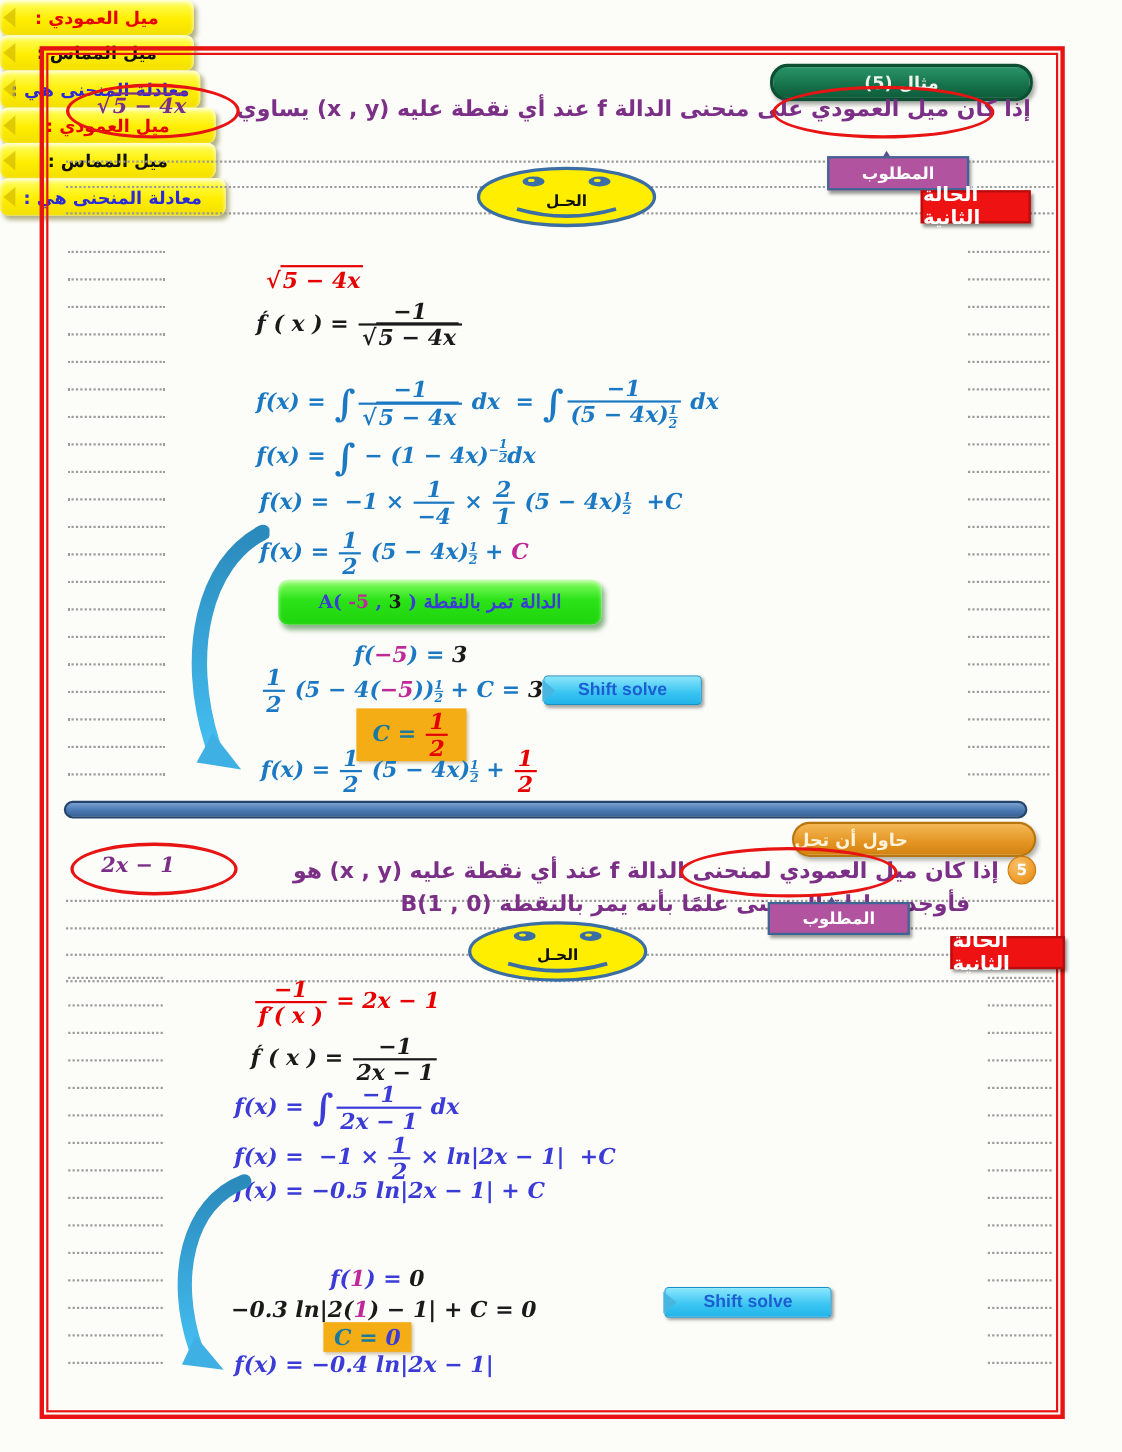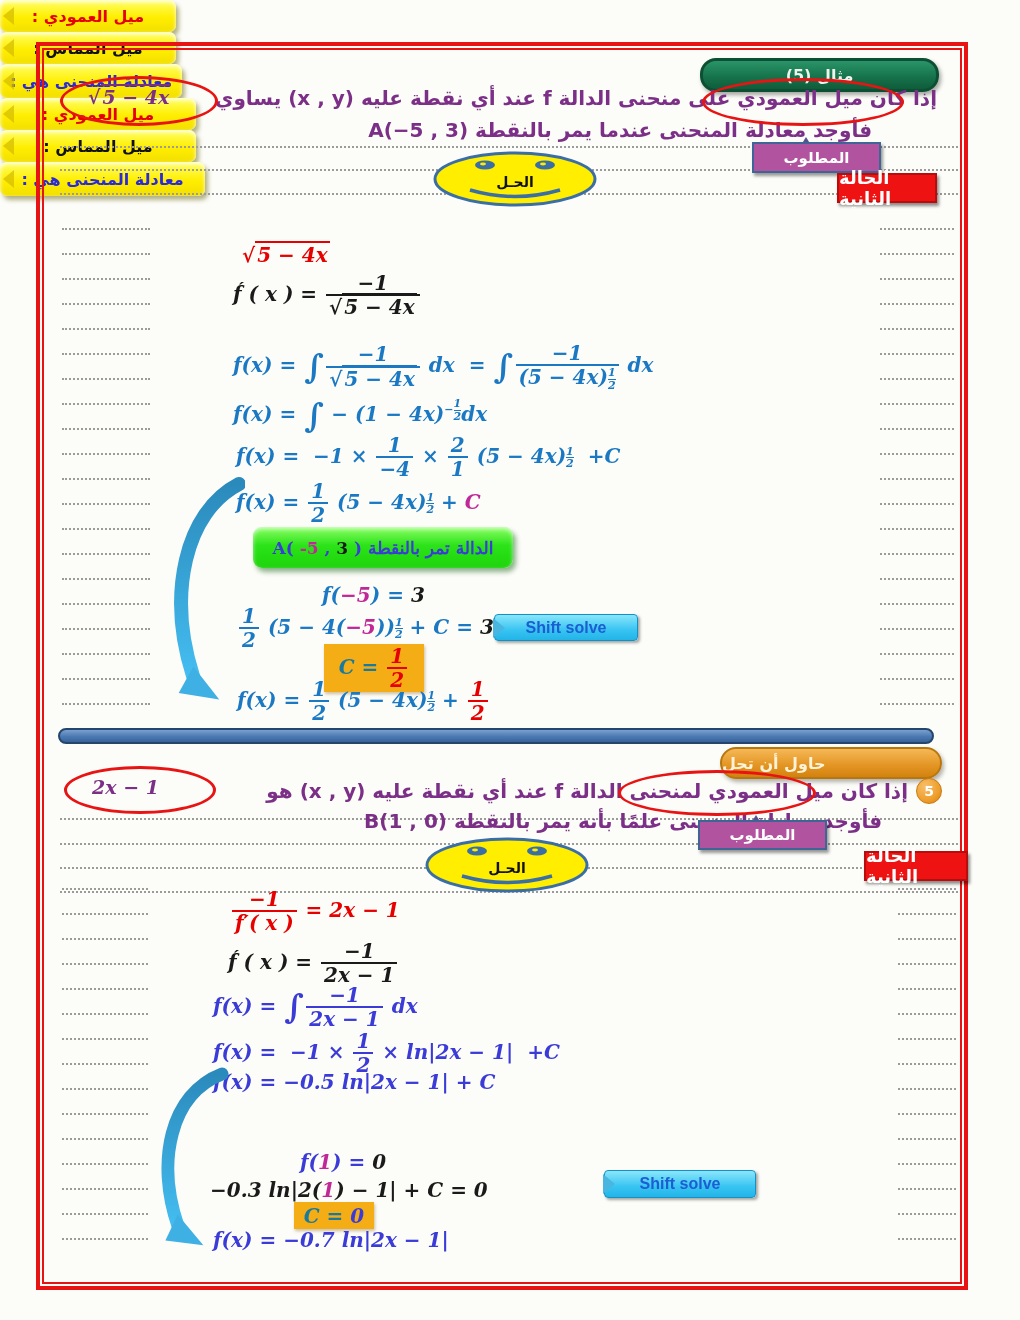--- a/index.html
+++ b/index.html
@@ -149,21 +149,20 @@
       <div class="dotline" style="left: 898px; top: 1213px; width: 58px;"></div>
       <div class="dotline" style="left: 898px; top: 1238px; width: 58px;"></div>
     </div>
 
   <div class="abs expill" style="left:700px;top:58px;width:233px;height:28px;">
     <span>مثال (5)</span>
   </div>
 
   <div class="abs qline" style="left:215px;top:86px;width:722px;">إذا كان ميل العمودي على منحنى الدالة f عند أي نقطة عليه (x , y) يساوي</div>
   <div class="eq c-p" style="left:88px;top:86px;font-size:19px;"><span class="sq c-p"><span class="c-p">√</span><span class="rad"><span class="c-p">5 − 4x</span></span></span></div>
-  <div class="abs qline" style="left:300px;top:118px;width:572px;">فأوجد معادلة المنحنى عندما يمر بالنقطة A(−5 , 3)</div>
 
   <div class="rell" style="left:60px;top:76px;width:152px;height:44px;"></div>
   <div class="rell" style="left:702px;top:78px;width:196px;height:42px;"></div>
 
   <div class="reqarrow" style="left:798px;top:129px;"></div>
   <div class="abs reqbox" style="left:752px;top:142px;width:125px;height:27px;">
     <span>المطلوب</span>
   </div>
   <div class="abs casebox" style="left:837px;top:173px;width:96px;height:26px;">
     <span>الحالة الثانية</span>
@@ -186,21 +185,21 @@
     <span>ميل المماس :</span>
   </div>
 
   <div class="eq" style="left:242px;top:243px;"><span class="sq c-r"><span class="c-r">√</span><span class="rad"><span class="c-r">5 − 4x</span></span></span></div>
   <div class="eq" style="left:233px;top:272px;"><span class="c-k">f́ ( x ) = </span><span class="fr c-k"><span class="n"><span class="c-k">−1</span></span><span class="d"><span class="sq c-k"><span class="c-k">√</span><span class="rad"><span class="c-k">5 − 4x</span></span></span></span></span></div>
   <div class="eq" style="left:233px;top:342px;"><span class="c-b">f(x) = </span><span class="c-b in">∫</span><span class="fr c-b"><span class="n"><span class="c-b">−1</span></span><span class="d"><span class="sq c-b"><span class="c-b">√</span><span class="rad"><span class="c-b">5 − 4x</span></span></span></span></span><span class="c-b"> dx  = </span><span class="c-b in">∫</span><span class="fr c-b"><span class="n"><span class="c-b">−1</span></span><span class="d"><span class="c-b">(5 − 4x)</span><span class="sfw c-b"><span class="sf"><span class="n">1</span><span class="d">2</span></span></span></span></span><span class="c-b"> dx</span></div>
   <div class="eq" style="left:233px;top:398px;"><span class="c-b">f(x) = </span><span class="c-b in">∫</span><span class="c-b"> − (1 − 4x)</span><span class="sfw c-b"><span class="c-b">−</span><span class="sf"><span class="n">1</span><span class="d">2</span></span></span><span class="c-b">dx</span></div>
   <div class="eq" style="left:236px;top:434px;"><span class="c-b">f(x) =  −1 × </span><span class="fr c-b"><span class="n"><span class="c-b">1</span></span><span class="d"><span class="c-b">−4</span></span></span><span class="c-b"> × </span><span class="fr c-b"><span class="n"><span class="c-b">2</span></span><span class="d"><span class="c-b">1</span></span></span><span class="c-b"> (5 − 4x)</span><span class="sfw c-b"><span class="sf"><span class="n">1</span><span class="d">2</span></span></span><span class="c-b">  +C</span></div>
   <div class="eq" style="left:236px;top:480px;"><span class="c-b">f(x) = </span><span class="fr c-b"><span class="n"><span class="c-b">1</span></span><span class="d"><span class="c-b">2</span></span></span><span class="c-b"> (5 − 4x)</span><span class="sfw c-b"><span class="sf"><span class="n">1</span><span class="d">2</span></span></span><span class="c-b"> + </span><span class="c-m">C</span></div>
 
-  <div class="greenbox" style="position:absolute;left:253px;top:527px;width:260px;height:41px;">
+  <div class="greenbox" style="position:absolute;left:253px;top:527px;width:294px;height:41px;">
     <span class="eqline"><span class="c-b2">A( </span><span class="c-m">-5</span><span class="c-b2"> , </span><span class="c-k">3</span><span class="c-b2"> )  </span><span class="c-b2">الدالة تمر بالنقطة</span></span>
   </div>
 
   <div class="eq" style="left:322px;top:583px;"><span class="c-b">f(</span><span class="c-m">−5</span><span class="c-b">) = </span><span class="c-k">3</span></div>
   <div class="eq" style="left:237px;top:605px;"><span class="fr c-b"><span class="n"><span class="c-b">1</span></span><span class="d"><span class="c-b">2</span></span></span><span class="c-b"> (5 − 4(</span><span class="c-m">−5</span><span class="c-b">))</span><span class="sfw c-b"><span class="sf"><span class="n">1</span><span class="d">2</span></span></span><span class="c-b"> + C = </span><span class="c-k">3</span></div>
 
   <div class="shiftbox" style="position:absolute;left:494px;top:614px;width:142px;height:25px;">
     <span>Shift solve</span>
   </div>
 
@@ -277,21 +276,21 @@
   <div class="eq" style="left:210px;top:1178px;"><span class="c-k">−0.3 ln|2(</span><span class="c-m">1</span><span class="c-k">) − 1| + C = </span><span class="c-k">0</span></div>
 
   <div class="shiftbox" style="position:absolute;left:604px;top:1170px;width:150px;height:26px;">
     <span>Shift solve</span>
   </div>
 
   <div class="cbox" style="position:absolute;left:294px;top:1202px;width:80px;height:27px;">
     <span class="eqline"><span class="c-t">C = </span><span class="c-b2">0</span></span>
   </div>
 
-  <div class="eq" style="left:213px;top:1228px;"><span class="c-b2">f(x) = −0.7 ln|2x − 1|</span></div>
+  <div class="eq" style="left:213px;top:1228px;"><span class="c-b2">f(x) = −0.4 ln|2x − 1|</span></div>
 
   <div class="ylabel" style="left:653px;top:1214px;width:205px;height:34px;color:#2a2ad8;">
     <span>معادلة المنحنى هي :</span>
   </div>
 
   <svg class="abs" style="left:152px;top:1066px;z-index:3;" width="78" height="198" viewBox="0 0 78 198">
     <defs>
         <linearGradient id="ag2" x1="0" y1="0" x2="0" y2="1">
       <stop offset="0" stop-color="#2b8abc"></stop>
           <stop offset="1" stop-color="#44bdf0"></stop>

